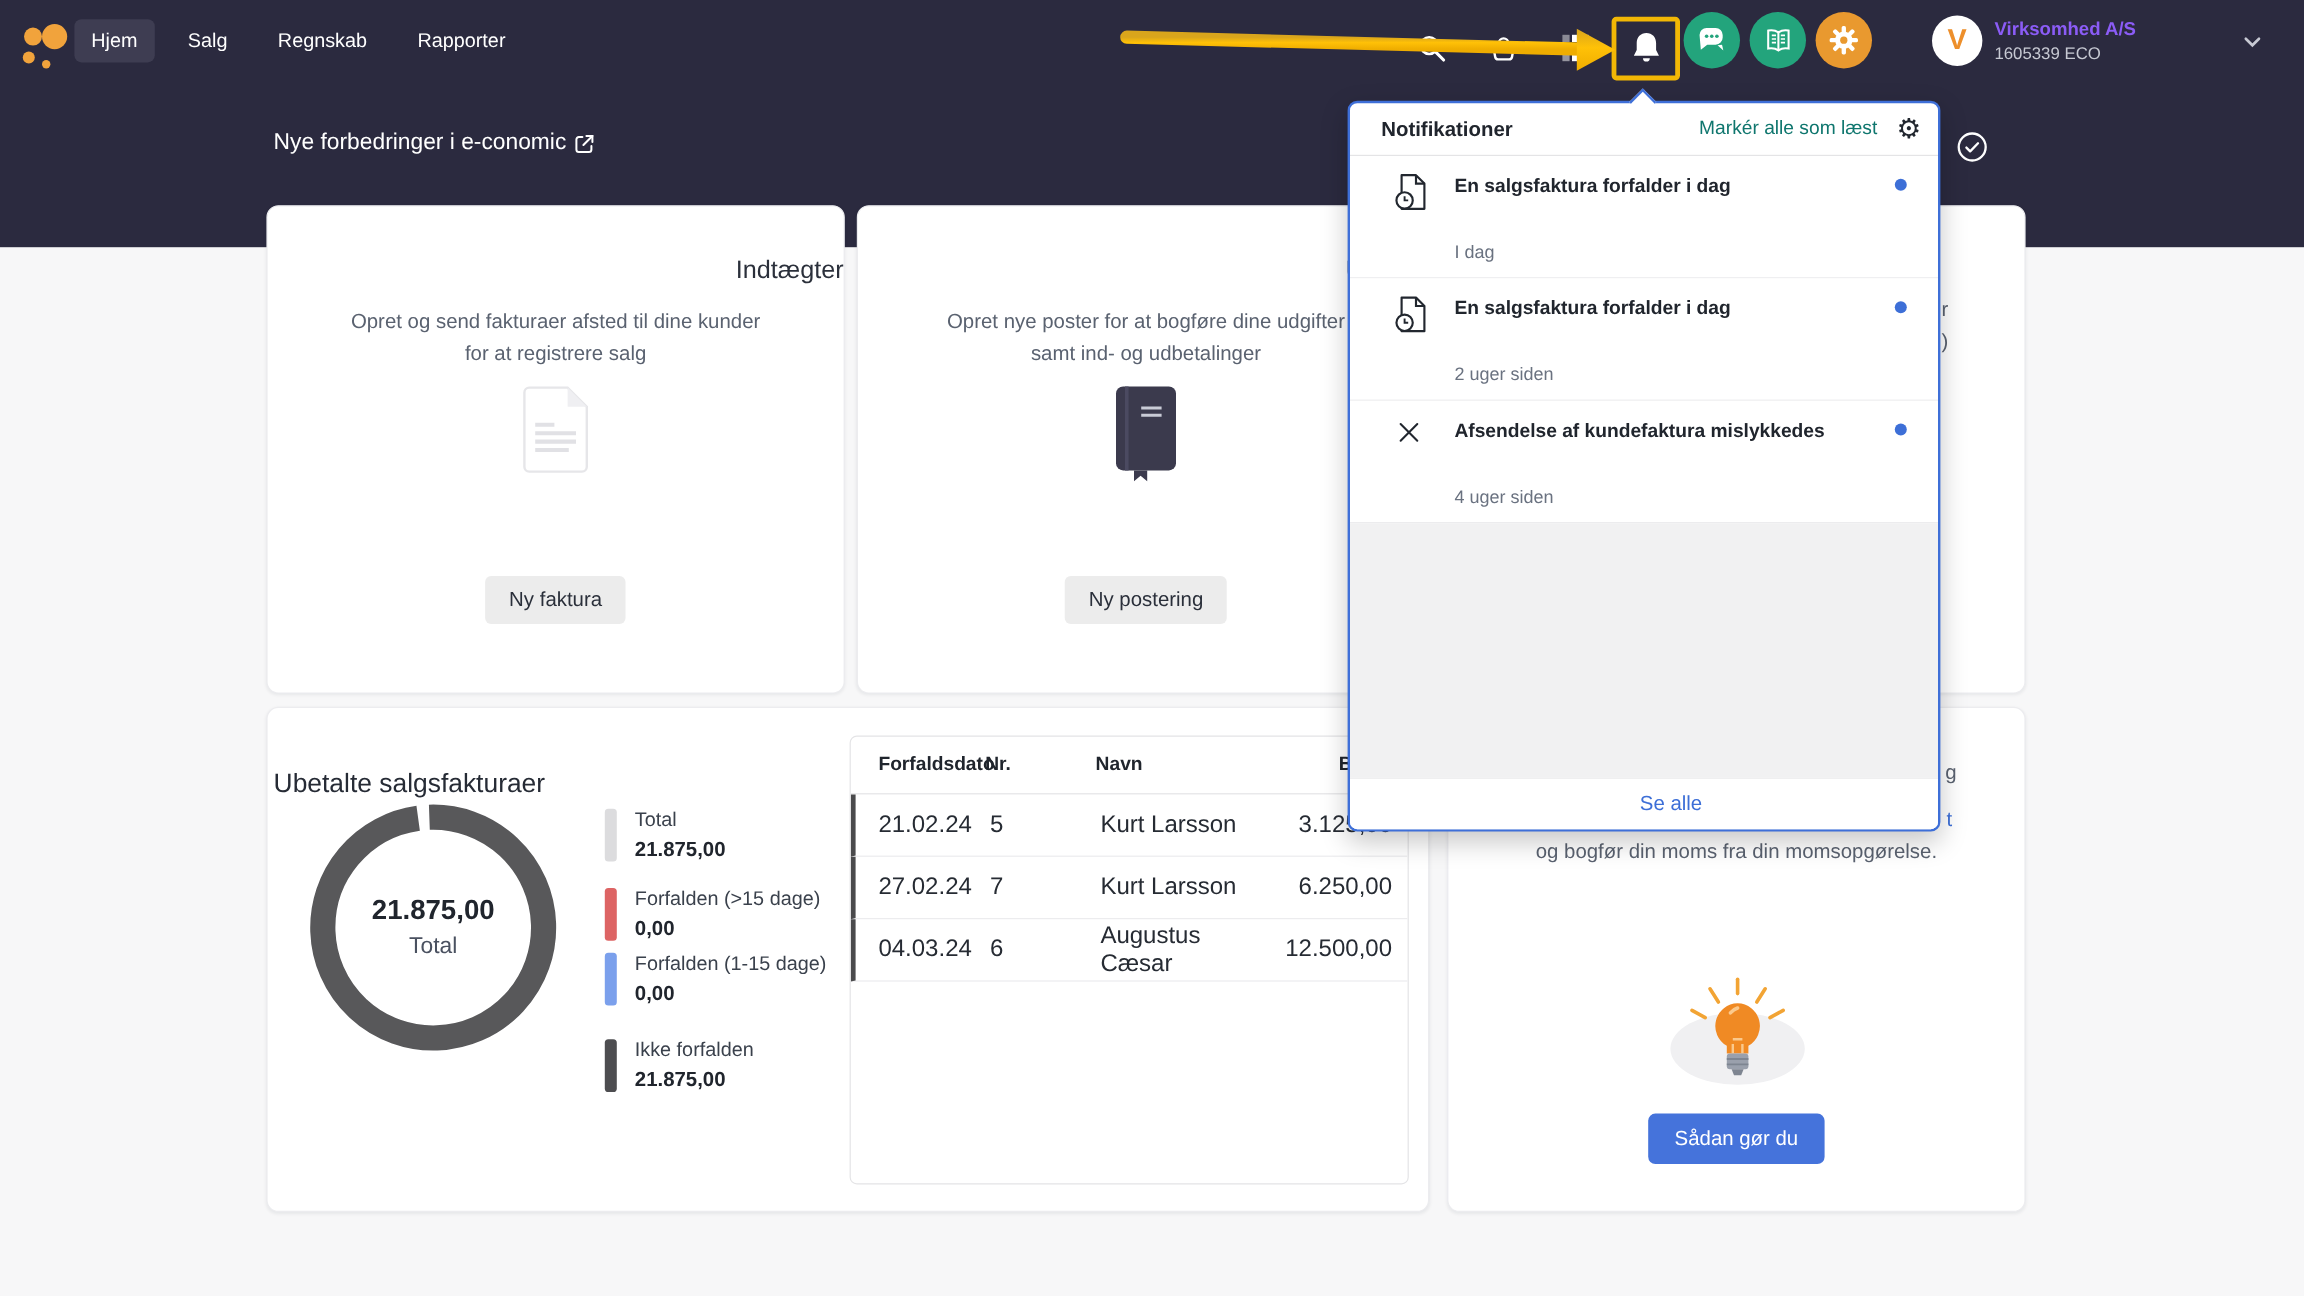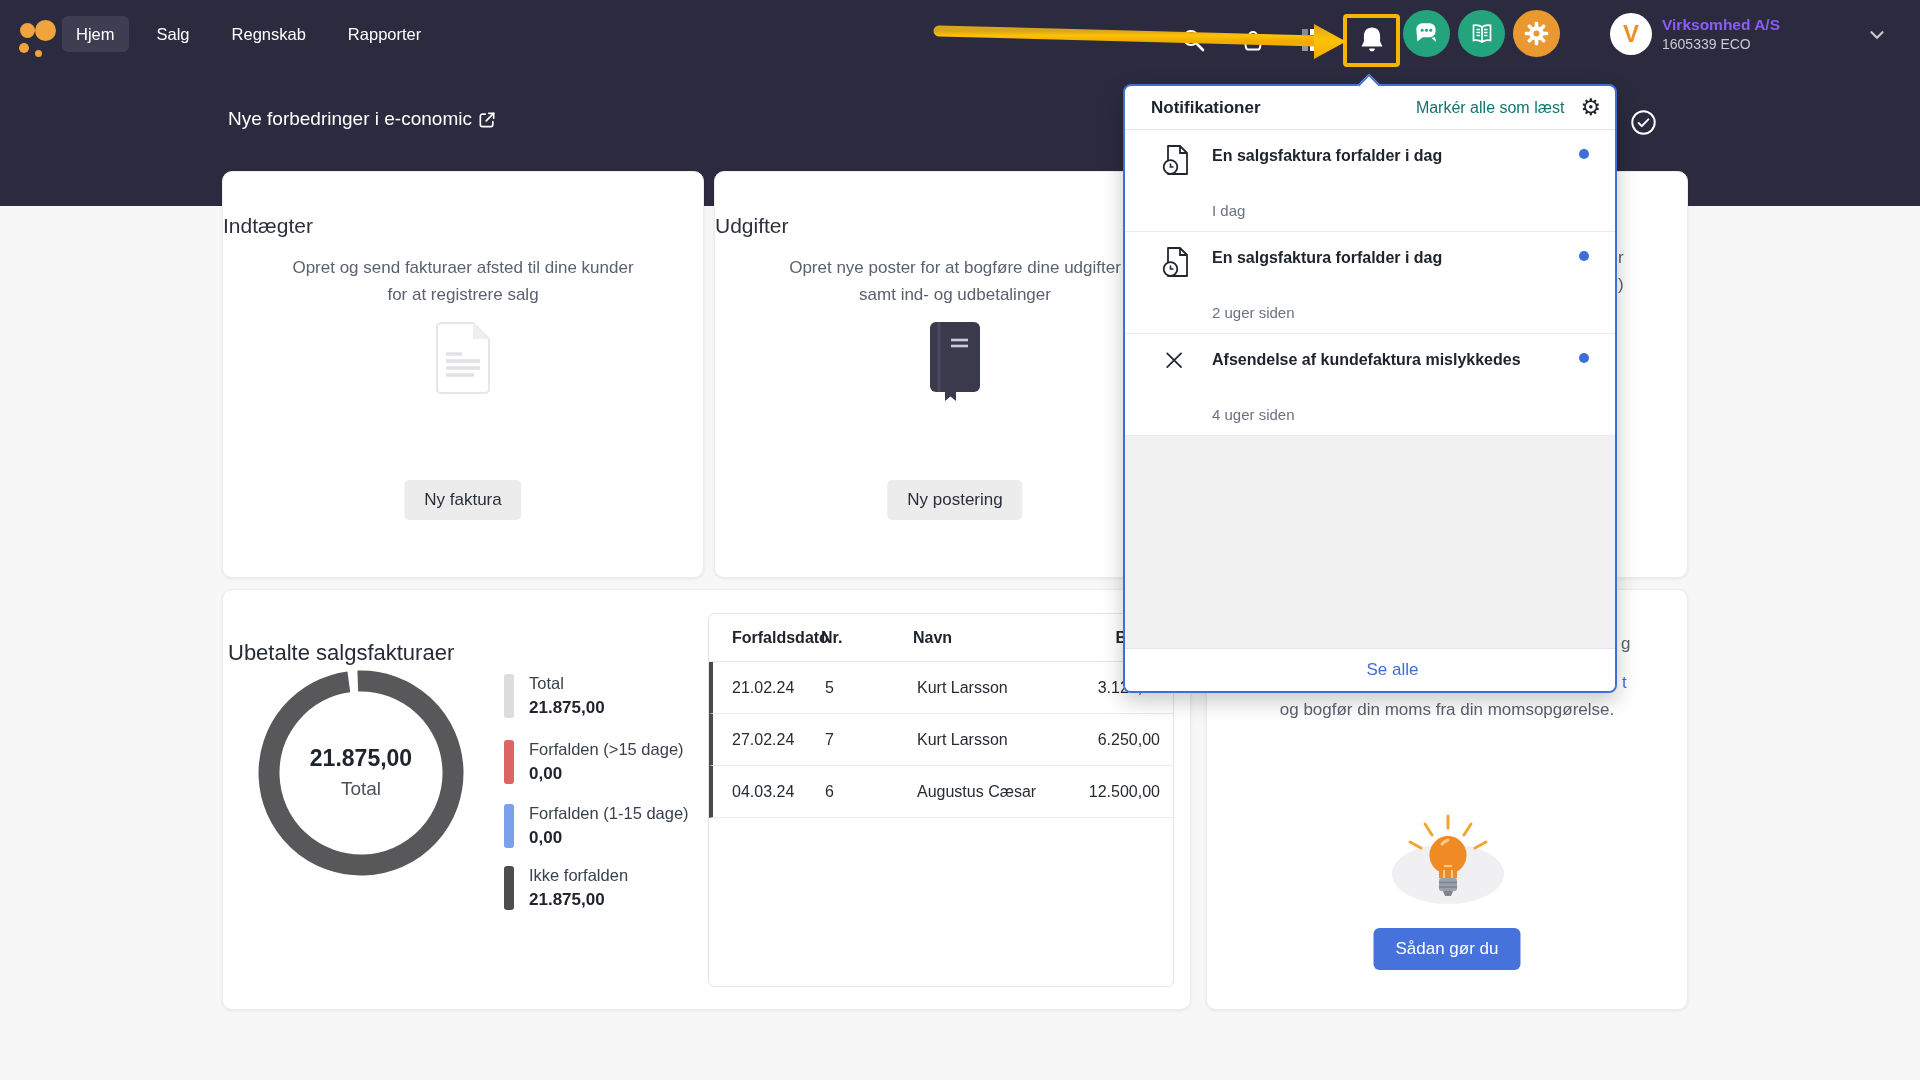--- a/index.html
+++ b/index.html
@@ -46,47 +46,47 @@
   #check-circle { position:absolute; left:1629px; top:108px; width:29px; height:29px; cursor:pointer; }
 
   
   .card { position:absolute; background:#FFFFFF; border:1px solid #ECECEF; border-radius:10px; box-shadow:0 1px 3px rgba(16,24,40,.07); }
   #card-income   { left:222px;  top:171px; width:482px; height:407px; }
   #card-expenses { left:714px;  top:171px; width:482px; height:407px; }
   #card-hidden3  { left:1206px; top:171px; width:482px; height:407px; }
   #card-unpaid   { left:222px;  top:589px; width:969px; height:421px; }
   #card-vat      { left:1206px; top:589px; width:482px; height:421px; }
 
-  .card-title { position:absolute; left:0; right:0; top:42px; text-align:left; font-size:21px; color:#2B303B; font-weight:500; }
+  .card-title { position:absolute; left:0; right:0; top:42px; text-align:right; font-size:21px; color:#2B303B; font-weight:500; }
   .card-desc  { position:absolute; left:0; right:0; top:82px; text-align:center; font-size:17px; line-height:27px; color:#5A6270; }
   .gbtn { position:absolute; left:50%; transform:translateX(-50%); top:308px; background:#ECECEC; color:#2A2F3A; border:none; font-size:17px; padding:10px 20px; border-radius:5px; cursor:pointer; font-family:inherit; white-space:nowrap; }
   .cicon { position:absolute; left:50%; transform:translateX(-50%); top:148px; }
 
   .hfrag { position:absolute; color:#5A6270; font-size:17px; }
   #h3f1 { left:411px; top:76px; }
   #h3f2 { left:411px; top:103px; }
 
   
   #unpaid-title { position:absolute; left:5px; top:20px; font-size:22px; color:#262B35;margin-top:30px; }
   #donut { position:absolute; left:35px; top:80px; width:206px; height:206px; }
   #donut-center { position:absolute; left:35px; top:155px; width:206px; text-align:center; }
   #donut-center .val { font-size:23px; font-weight:bold; color:#20252D; }
   #donut-center .lab { font-size:19px; color:#4A5160; margin-top:6px; }
   .leg { position:absolute; left:281px; display:flex; }
   .leg .bar { width:10px; border-radius:3px; margin-right:15px; }
   .leg .txt .l { font-size:16.5px; color:#3A414C; }
   .leg .txt .v { font-size:17px; font-weight:bold; color:#20252D; margin-top:5px; }
   #leg0 { top:84px;  } #leg0 .bar { background:#DCDCDE; }
   #leg1 { top:150px; } #leg1 .bar { background:#DD6464; }
-  #leg2 { top:214px; } #leg2 .bar { background:#7BA0EC; }
+  #leg2 { top:204px; } #leg2 .bar { background:#7BA0EC; }
   #leg3 { top:276px; } #leg3 .bar { background:#4D4D50; }
 
   
   #itable { position:absolute; left:485px; top:23px; width:466px; height:374px; background:#FFFFFF; border:1px solid #E4E4E6; border-radius:6px; overflow:hidden; }
-  .trow { display:flex; align-items:center; height:52px; border-bottom:1px solid #ECECEE; border-left:4px solid #4A4A4C; font-size:16px; color:#262B33; }
+  .trow { display:flex; align-items:center; height:52px; border-bottom:1px solid #ECECEE; border-left:4px solid #4A4A4C; font-size:20px; color:#262B33; }
   .thead { display:flex; align-items:center; height:48px; border-bottom:1px solid #E4E4E6; font-weight:bold; color:#20252D; font-size:16px; }
   .c-date { width:112px; padding-left:19px; }
   .thead .c-date { padding-left:23px; }
   .c-nr { width:92px; }
   .c-name { flex:1; }
   .c-amt { width:115px; text-align:right; padding-right:13px; }
 
   
   #vat-f1 { position:absolute; left:414px; top:44px; font-size:17px; color:#5A6270; }
   #vat-f2 { position:absolute; left:415px; top:83px; font-size:17px; color:#3D6FD7; cursor:pointer; }

